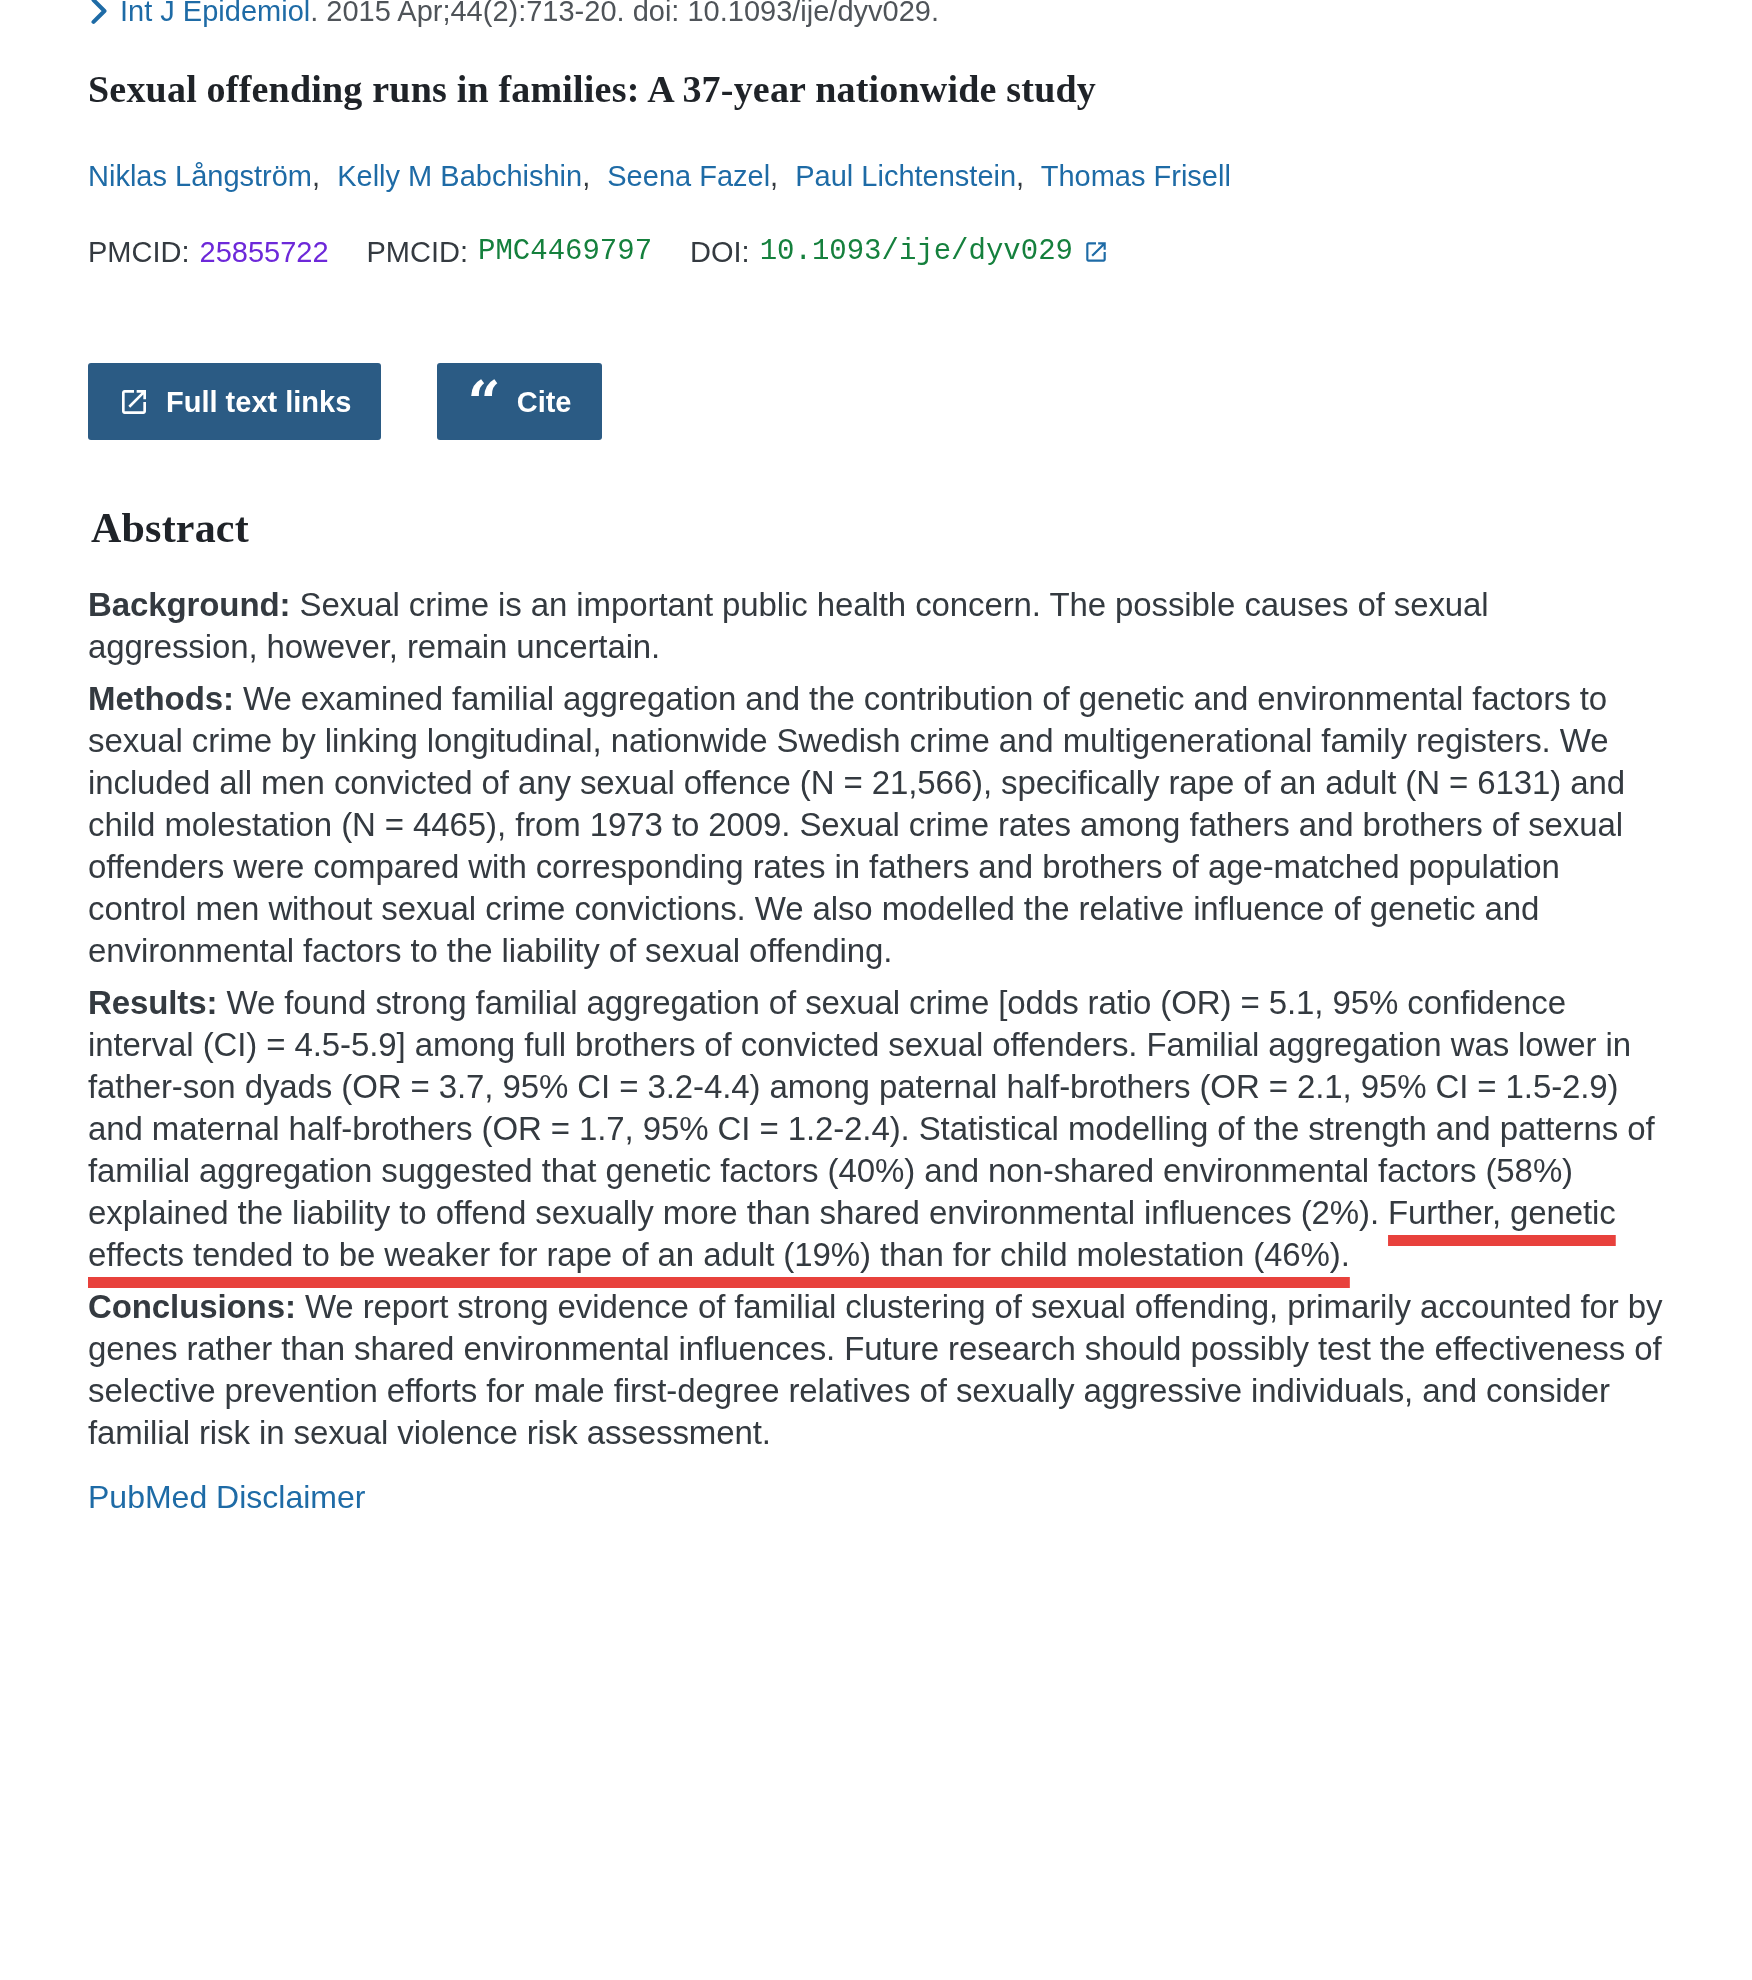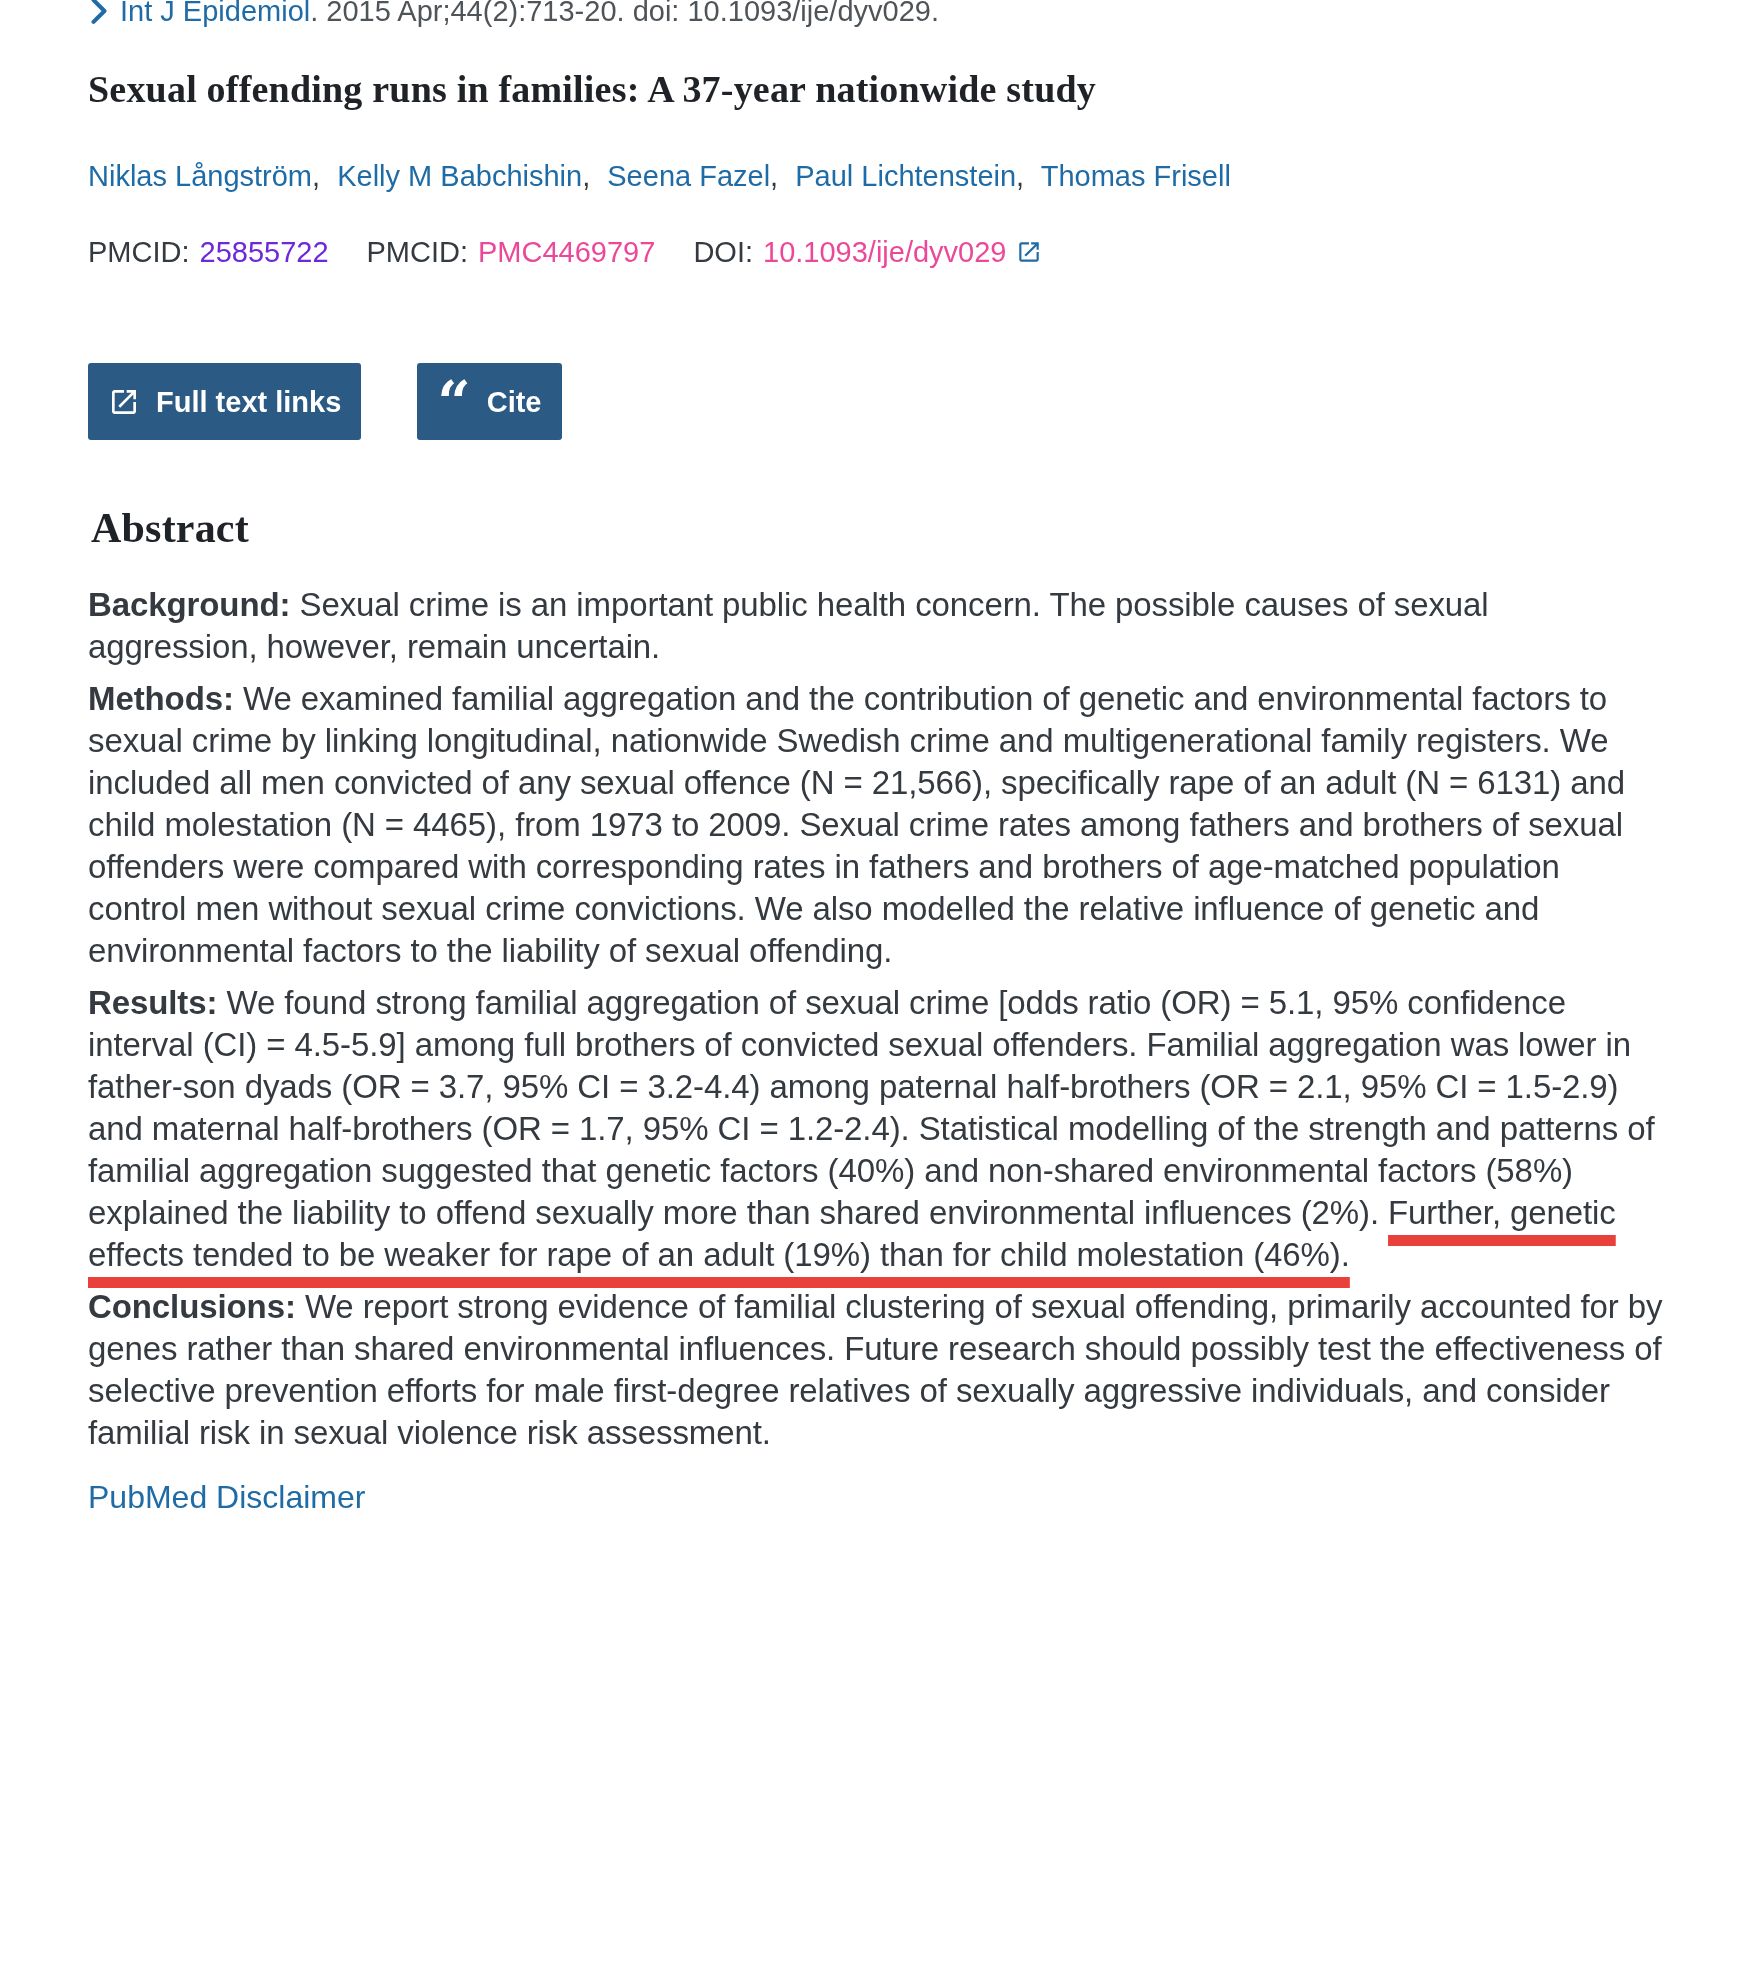--- a/index.html
+++ b/index.html
@@ -62,39 +62,39 @@
   .ids {
     margin-top: 42px;
     font-size: 29px;
     line-height: 34px;
     display: flex;
     align-items: center;
   }
   .id-group { margin-right: 38px; display: inline-flex; align-items: center; }
   .id-label { color: #343a40; margin-right: 10px; }
   .id-value { color: #6d28d9; }
-  .id-link { color: #ec4899; }
+  .id-link { color: #15803d; font-family: Liberation Mono, monospace; }
   .doi-ext-icon { margin-left: 10px; display: inline-flex; }
 
   
   .actions {
     margin-top: 94px;
     display: flex;
     gap: 56px;
   }
   .btn {
     background: #2b5b84;
     color: #ffffff;
     border: none;
     border-radius: 3px;
     font-family: "Liberation Sans", "DejaVu Sans", sans-serif;
     font-size: 29px;
     font-weight: 700;
     line-height: 34px;
-    padding: 21px 20px;
+    padding: 21px 30px;
     height: 77px;
     display: inline-flex;
     align-items: center;
     gap: 16px;
     cursor: pointer;
   }
   .btn .icon { display: inline-flex; align-items: center; }
   .quote-glyph {
     font-family: "DejaVu Serif", "Liberation Serif", serif;
     font-weight: 700;

